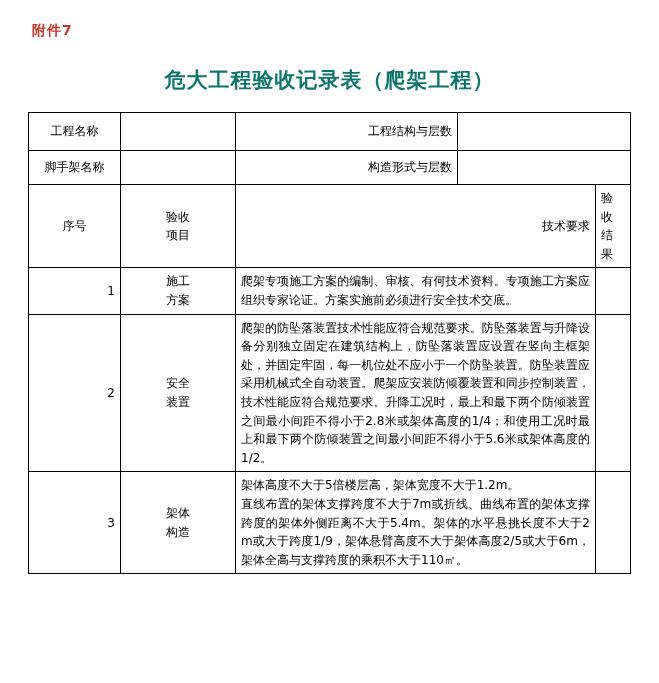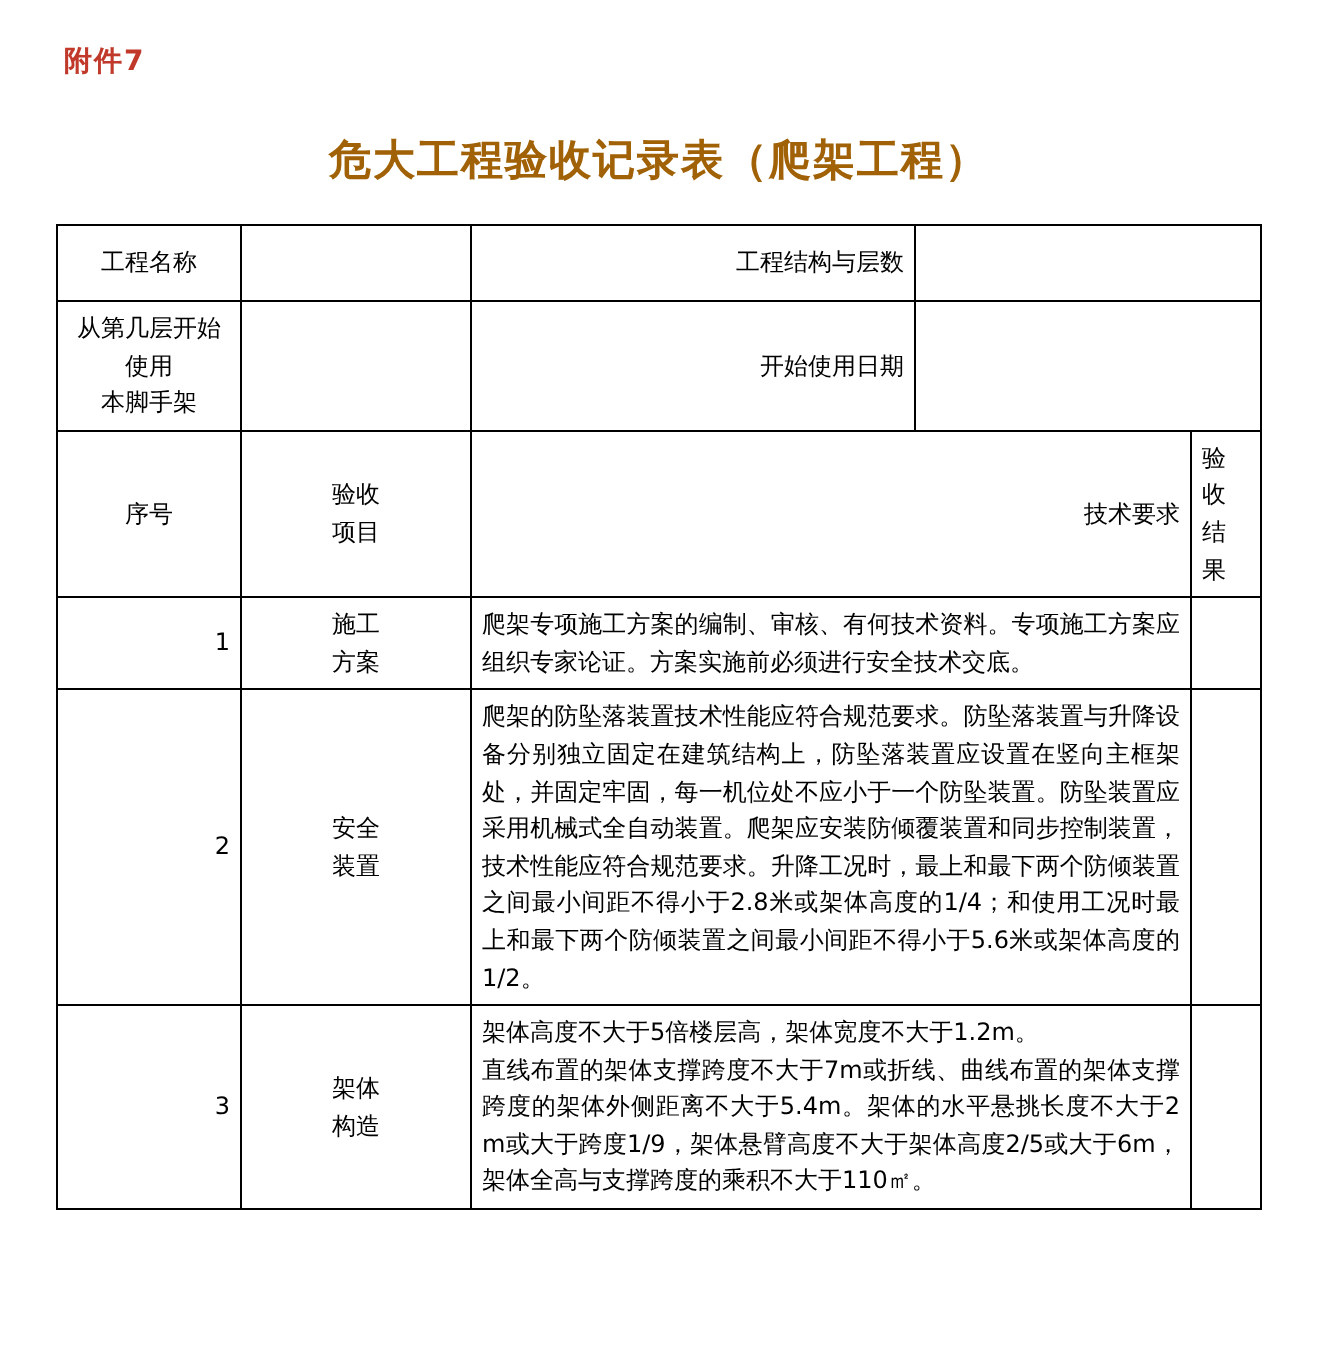--- a/index.html
+++ b/index.html
@@ -26,21 +26,21 @@
     margin-left: 4px;
     color: #c0392b;
     font-size: 14px;
     font-weight: bold;
     letter-spacing: 1px;
   }
   .doc-title {
     margin-top: 26px;
     margin-bottom: 18px;
     text-align: center;
-    color: #a16207;
+    color: #0f766e;
     font-size: 21px;
     font-weight: bold;
     letter-spacing: 1px;
   }
   table.form {
     width: 602px;
     margin: 12px auto;
     border-collapse: collapse;
     table-layout: fixed;
   }
@@ -90,31 +90,27 @@
     </colgroup>
 
     <tbody>
         <tr class="row-h1">
       <td class="lbl">工程名称</td>
       <td></td>
       <td class="c-center">工程结构与层数</td>
       <td colspan="2"></td>
     </tr>
 
-
-    <tr class="row-h3">
-      <td class="lbl">
-        <div>从第几层开始</div>
-        <div>使用</div>
-        <div>本脚手架</div>
-      </td>
+    <tr class="row-h2">
+      <td class="lbl">脚手架名称</td>
       <td></td>
-      <td class="c-center">开始使用日期</td>
+      <td class="c-center">构造形式与层数</td>
       <td colspan="2"></td>
     </tr>
+
 
 
     <tr class="tall-head">
       <td class="vert">序号</td>
       <td class="vert">
         <div>验收</div>
         <div>项目</div>
       </td>
       <td colspan="2" class="c-center">技术要求</td>
       <td class="small-vert">

